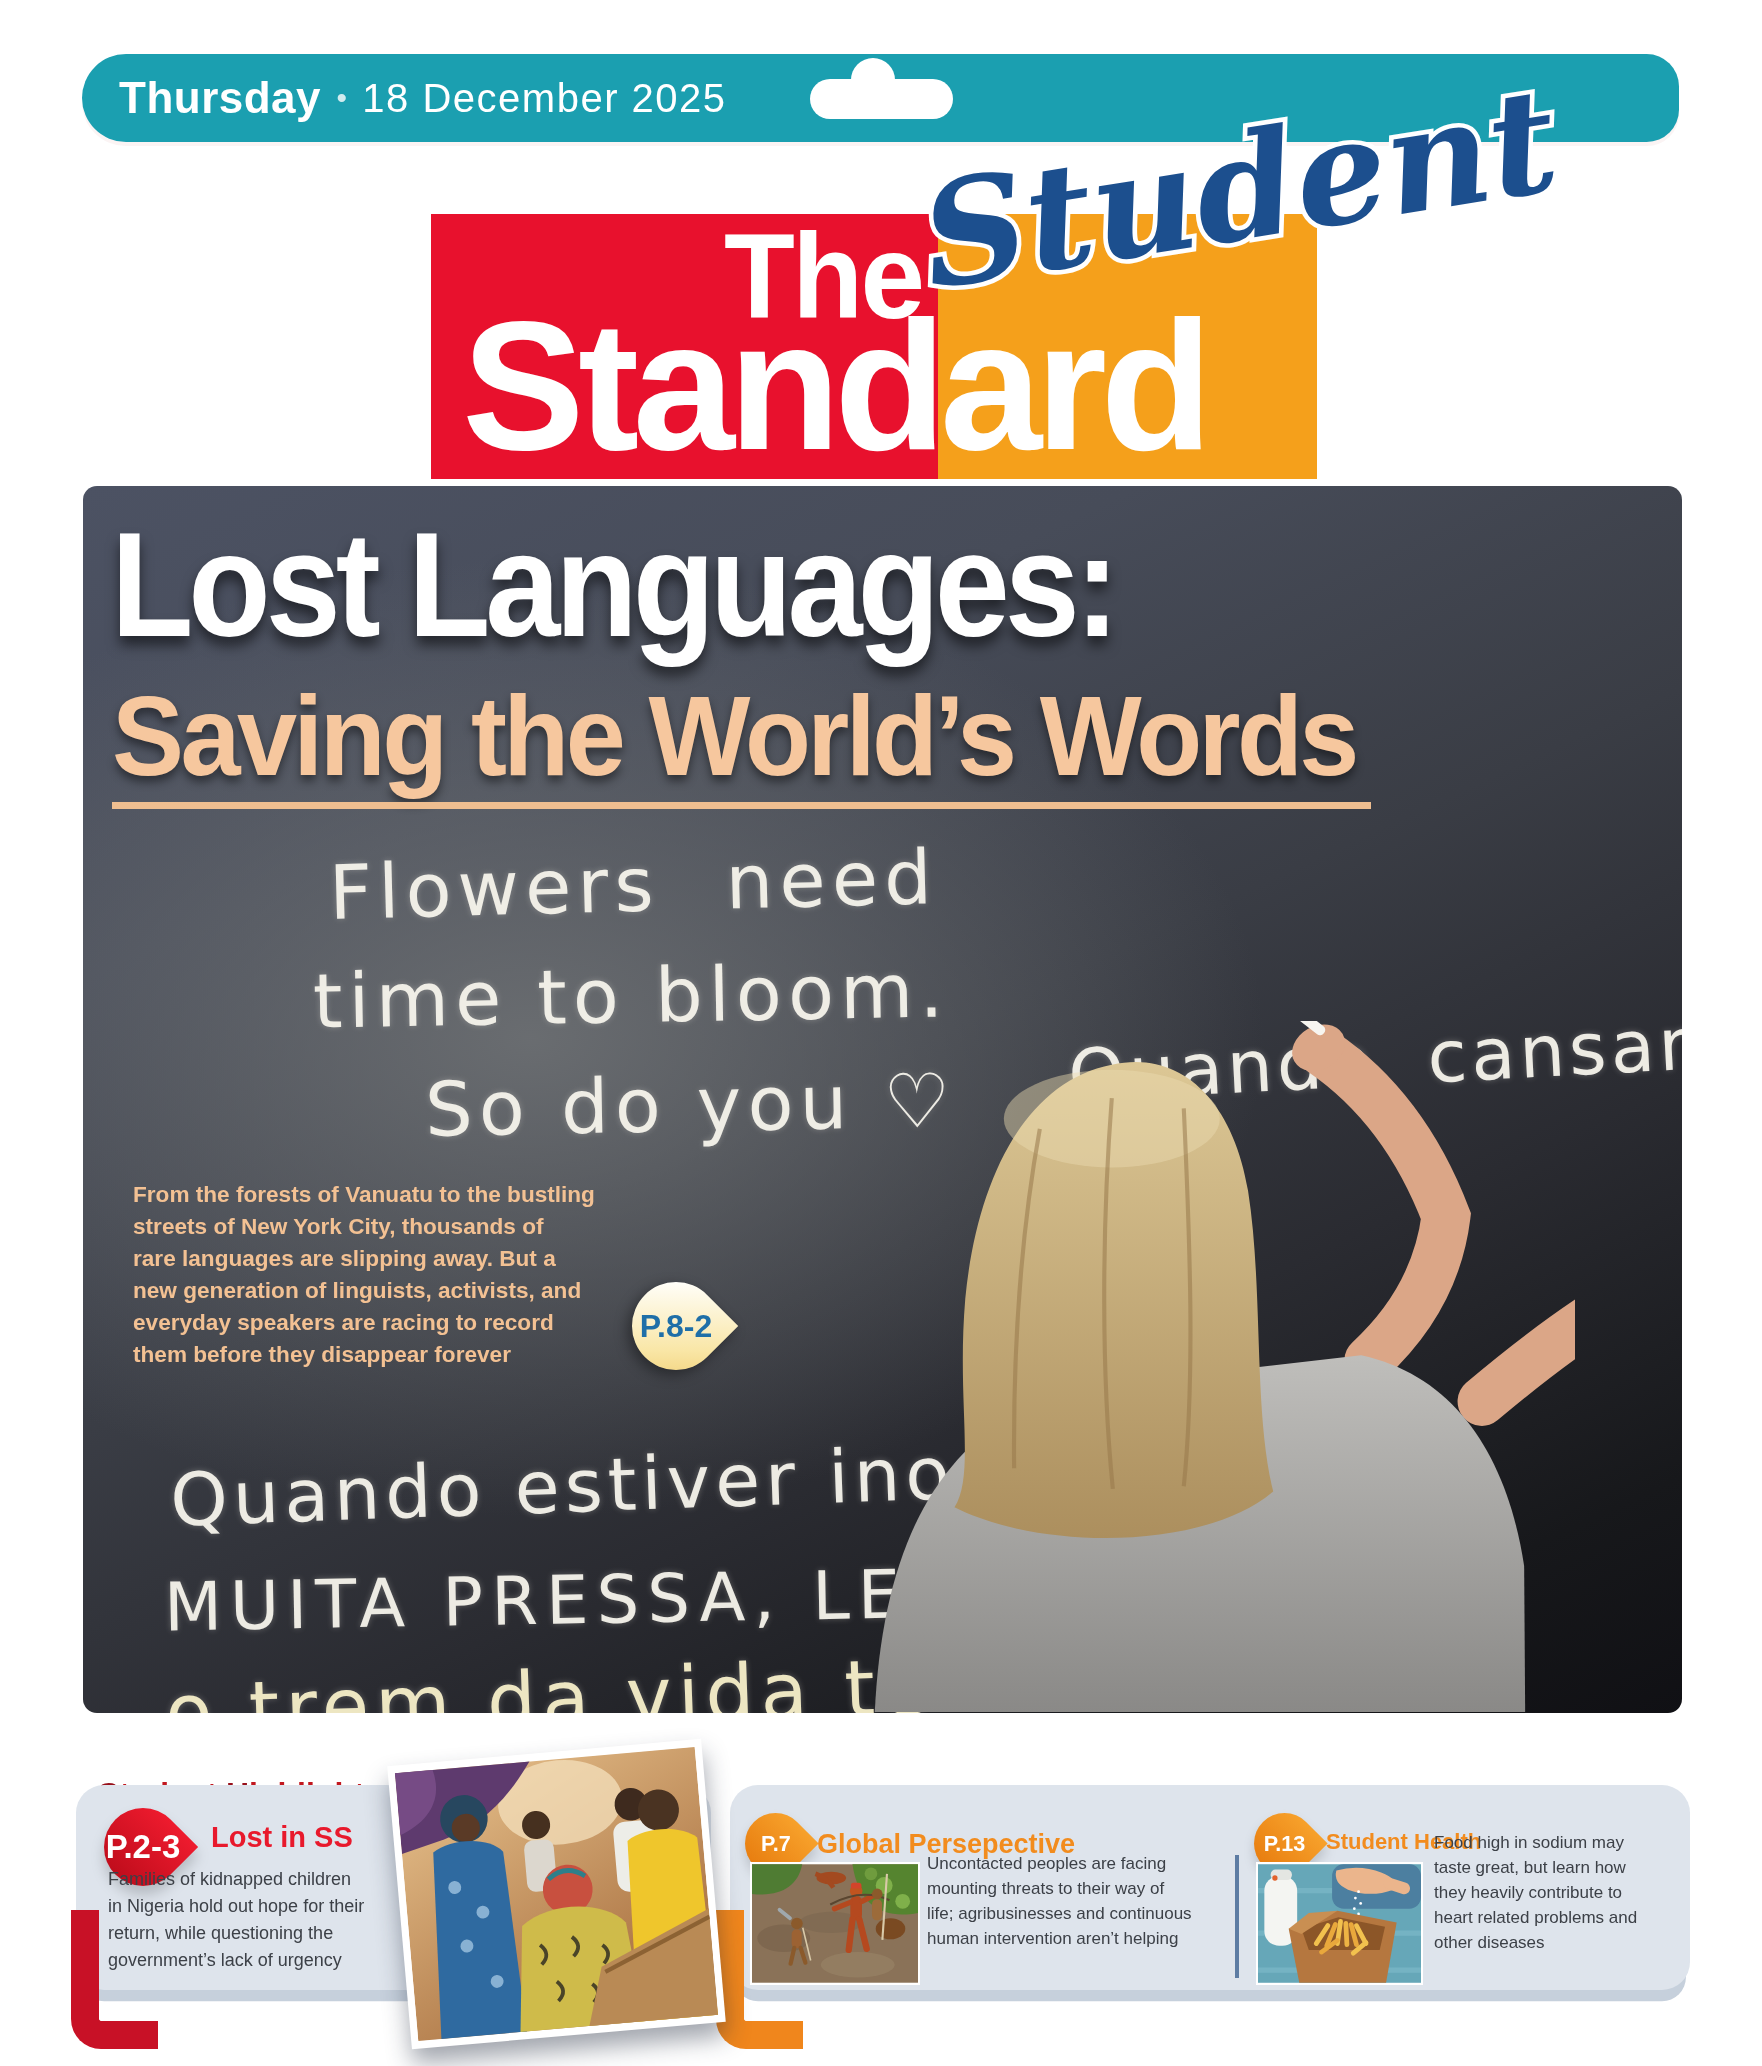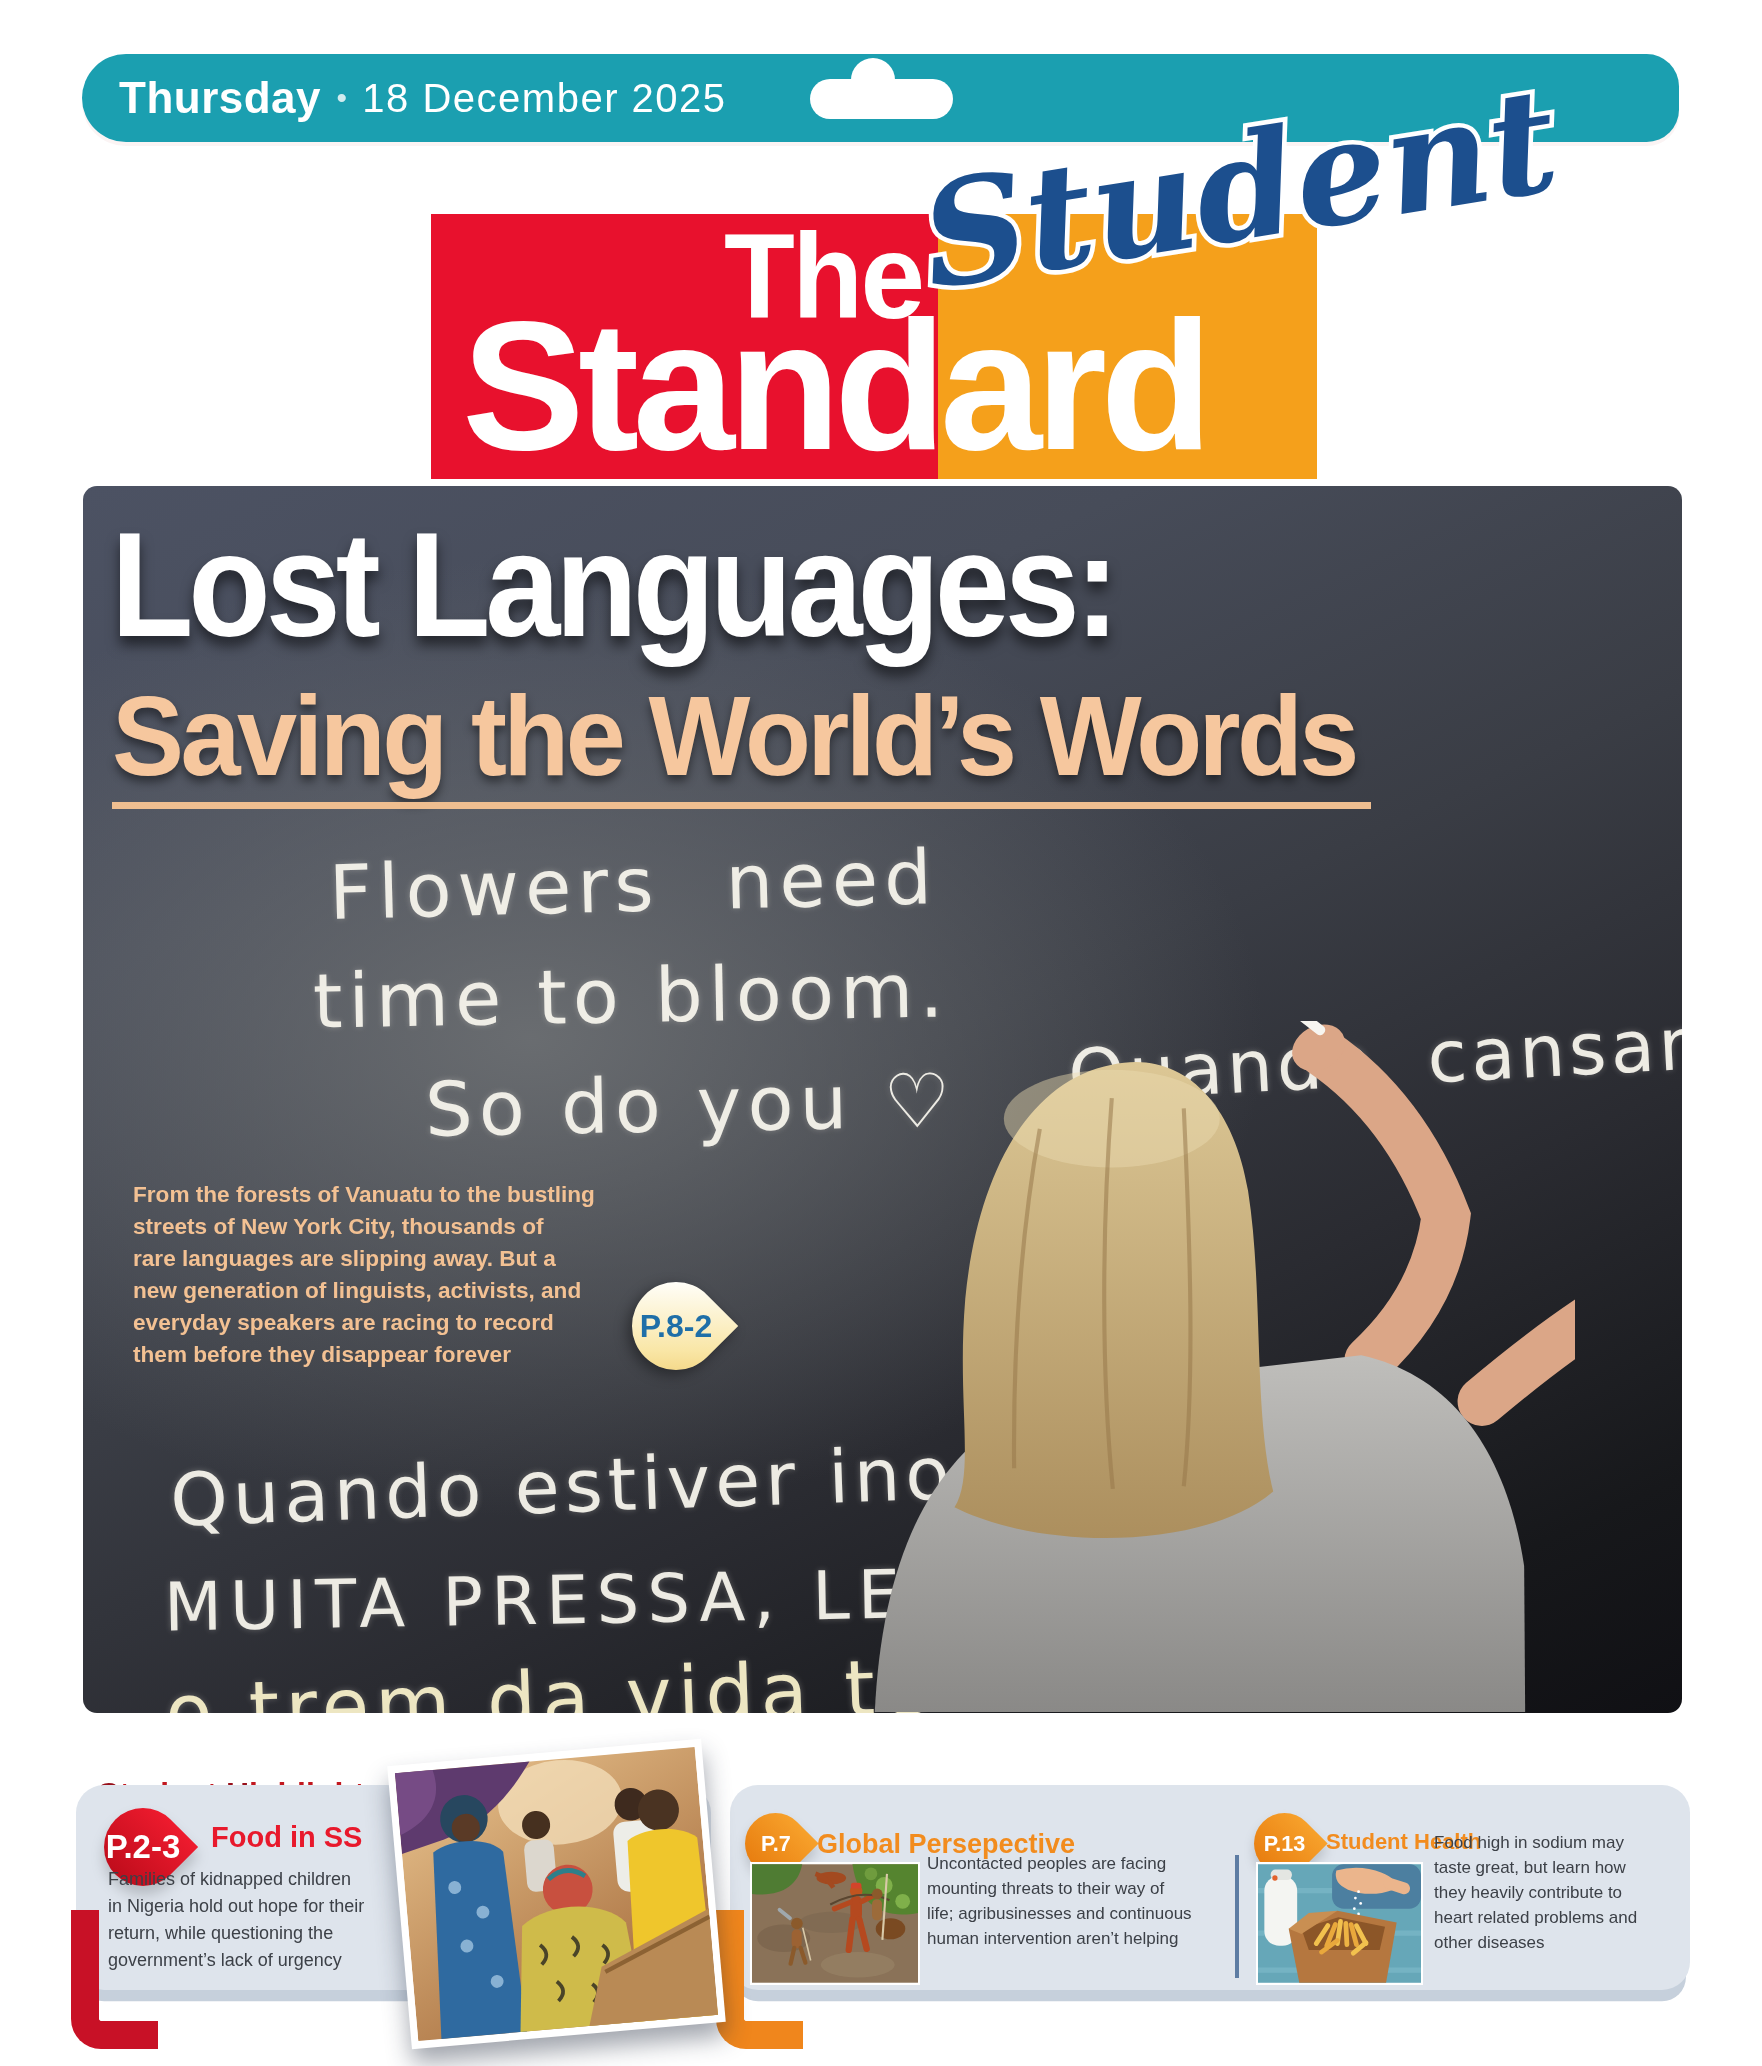--- a/index.html
+++ b/index.html
@@ -185,21 +185,21 @@
 
   <h3 class="hl-title">
     <span class="b">S</span><span class="r">tudent </span><span class="b">H</span><span class="r">ighlights</span>
   </h3>
 
   <article class="card1">
     <div class="badge badge-red">
       <div class="drop"></div>
       <div class="txt">P.2-3</div>
     </div>
-    <h4 class="card-title t1">Food in SS</h4>
+    <h4 class="card-title t1">Lost in SS</h4>
     <p class="card-body body1">Families of kidnapped children
 in Nigeria hold out hope for their
 return, while questioning the
 government’s lack of urgency</p>
   </article>
   <div class="corner corner-red"></div>
 
   <div class="photo-church">
     <svg viewBox="0 0 557 497">
       <defs>

